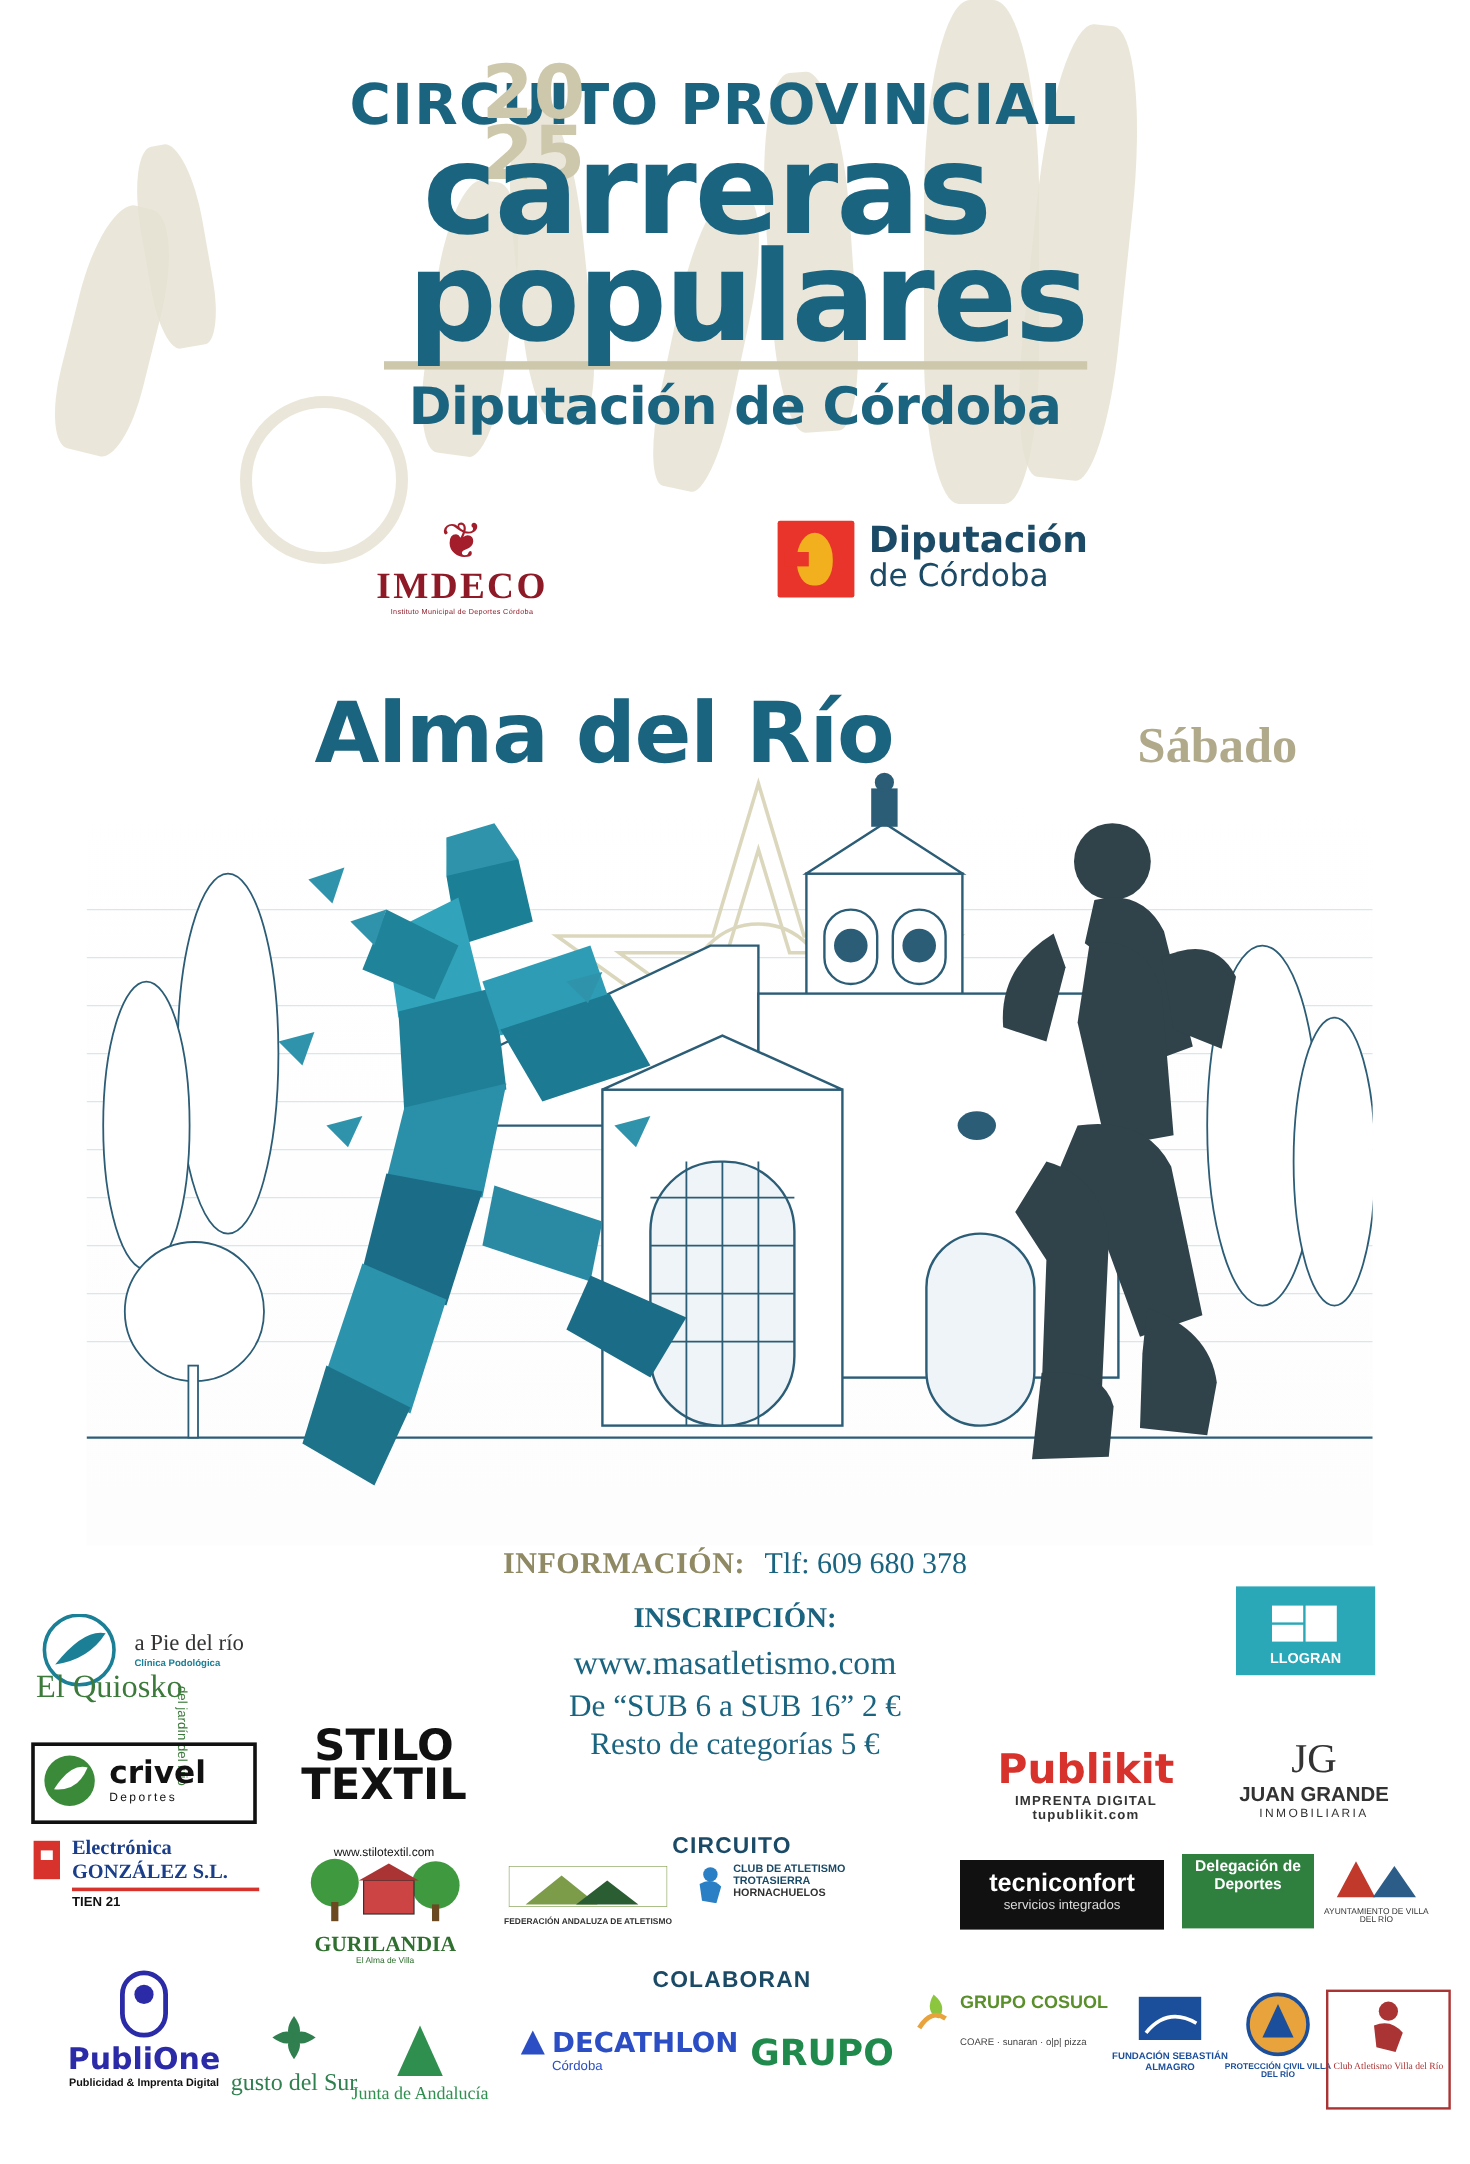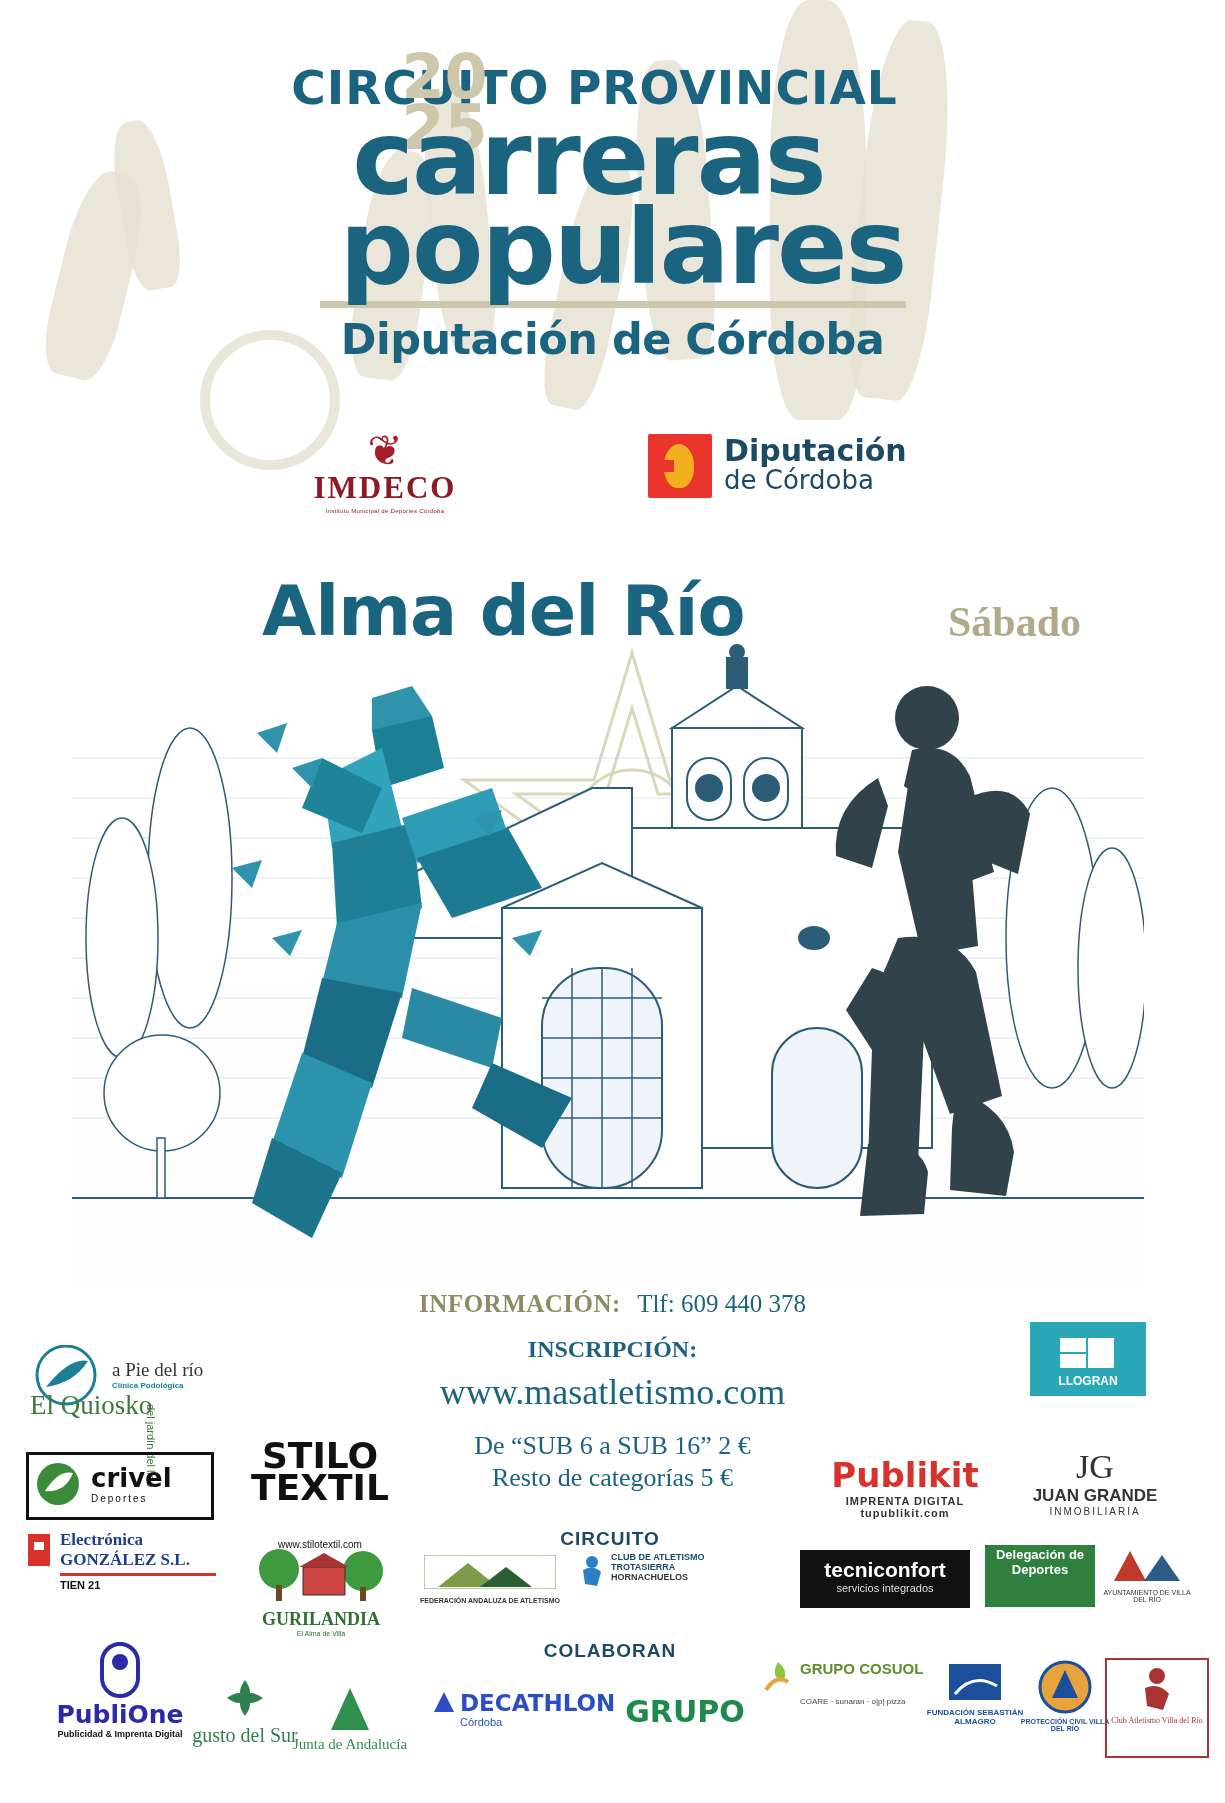--- a/index.html
+++ b/index.html
@@ -74,21 +74,21 @@
 
   
   .illus{position:absolute;left:72px;top:638px;width:1072px;height:650px;overflow:hidden;
     background:linear-gradient(#ffffff,#fdfdfd);border:0;}
 
   
   .info{position:absolute;left:0;top:1290px;width:1225px;text-align:center;}
   .info-line{font-family:"Liberation Serif",serif;font-size:25px;color:#1b6480;margin-bottom:4px;}
   .label-gold{color:#8f8a63;font-weight:bold;letter-spacing:.5px;}
   .info-insc{font-family:"Liberation Serif",serif;font-size:24px;color:#1b6480;margin:18px 0 8px;font-weight:bold;}
-  .info-web{font-family:"Liberation Serif",serif;font-size:36px;color:#1b6480;margin-bottom:18px;}
+  .info-web{font-family:"Liberation Serif",serif;font-size:28px;color:#1b6480;margin-bottom:4px;}
   .info-price{font-family:"Liberation Serif",serif;font-size:26px;color:#1b6480;margin-bottom:2px;}
   .sec-title{font-family:"Liberation Sans",sans-serif;font-size:19px;font-weight:bold;color:#1b4a66;letter-spacing:1px;}
 
   
   .sp{position:absolute;text-align:center;}
 </style>
 </head>
 <body>
 
 <div class="poster">
@@ -241,21 +241,21 @@
         <path d="M806,140 q-46,28 -42,78 l36,12 16,-62 z"></path>
       </g>
 
       <ellipse cx="742" cy="300" rx="16" ry="12" fill="#2c5d77"></ellipse>
     </svg>
   </div>
 
   <div class="info">
     <div class="info-line">
       <span class="label-gold">INFORMACIÓN:</span>
-      <span style="margin-left:10px;">Tlf: 609 440 378</span>
+      <span style="margin-left:10px;">Tlf: 609 680 378</span>
     </div>
     <div class="info-insc">INSCRIPCIÓN:</div>
     <div class="info-web">www.masatletismo.com</div>
     <div class="info-price">De “SUB 6 a SUB 16” 2 €</div>
     <div class="info-price">Resto de categorías 5 €</div>
   </div>
 
   <div style="position:absolute;left:430px;top:1528px;width:360px;text-align:center;">
     <div class="sec-title">CIRCUITO</div>
   </div>

